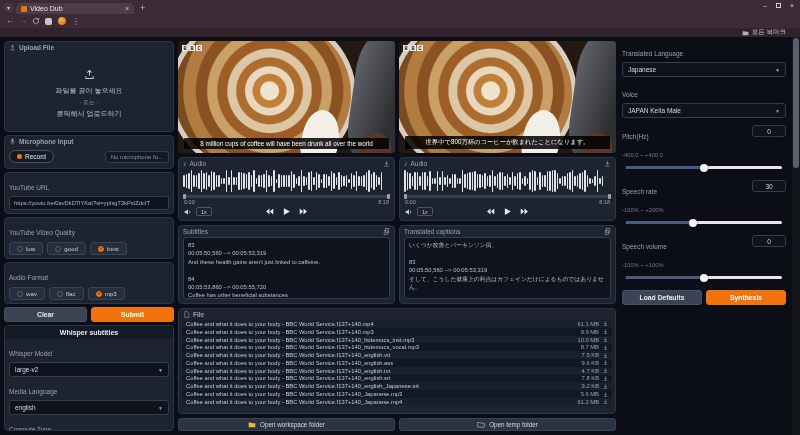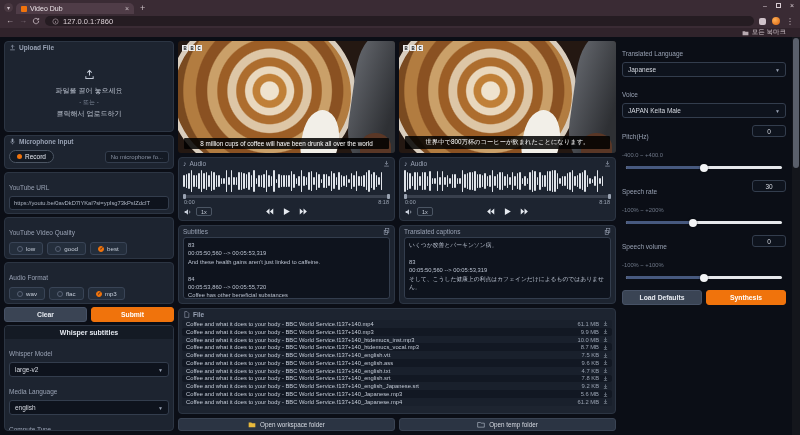--- a/index.html
+++ b/index.html
@@ -167,29 +167,20 @@
       </div>
     </div>
     <div class="toolbar">
       <span class="navic">←</span>
       <span class="navic dim">→</span>
       <span class="navic">
           <svg viewBox="0 0 12 12">
             <path d="M10 6a4 4 0 1 1-1.2-2.8M10 1.5v2.7H7.3" fill="none" stroke="currentColor" stroke-width="1.2"></path>
           </svg>
         </span>
-      <div class="addressbar">
-        <span class="site-ico">
-            <svg viewBox="0 0 12 12">
-              <circle cx="6" cy="6" r="4.5" fill="none" stroke="currentColor"></circle>
-              <path d="M6 3.4v.1M6 5.4v3" stroke="currentColor" stroke-width="1.2"></path>
-            </svg>
-          </span>
-        <span class="url">127.0.0.1:7860</span>
-      </div>
       <div class="tool-right">
         <span class="puzzle"></span>
         <span class="avatar"></span>
         <span class="kebab">⋮</span>
       </div>
     </div>
     <div class="bookmarks">
       <span class="bm-ico">
           <svg viewBox="0 0 12 10">
             <path d="M1 2h4l1 1h5v6H1z" fill="currentColor"></path>

